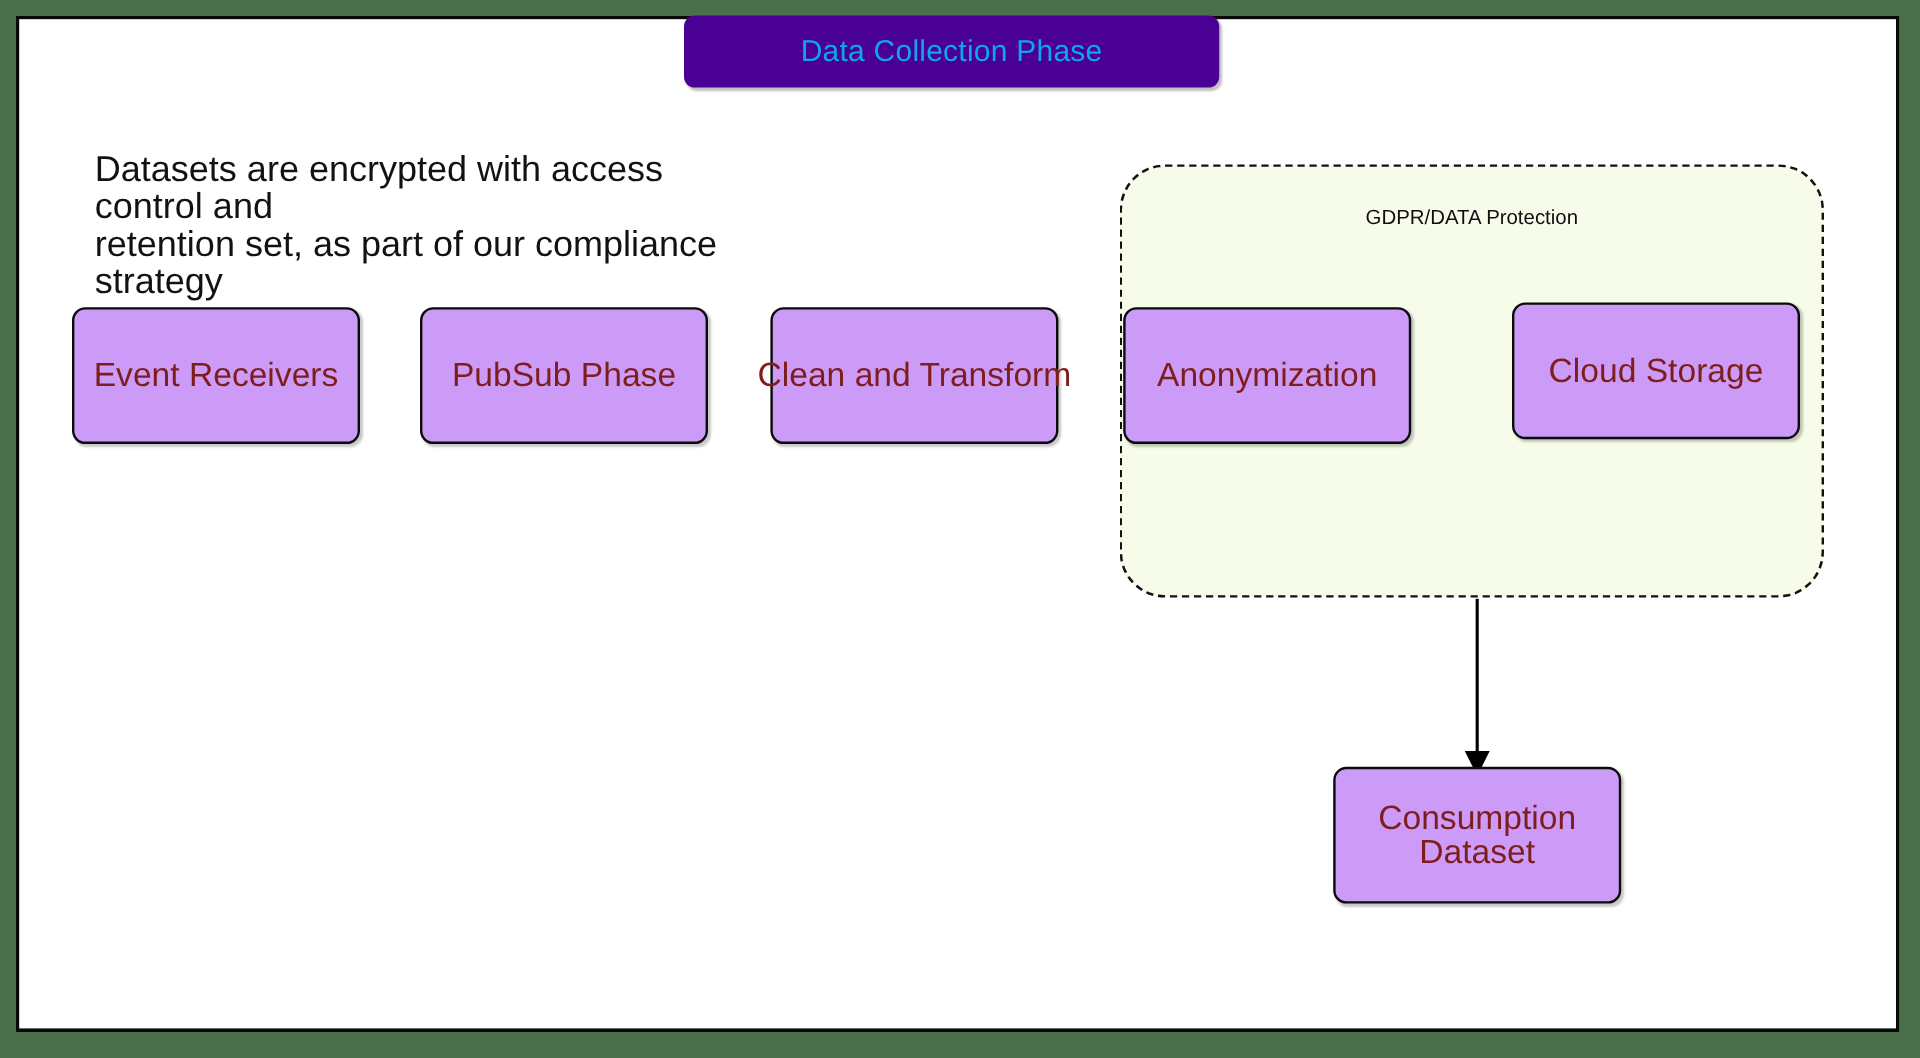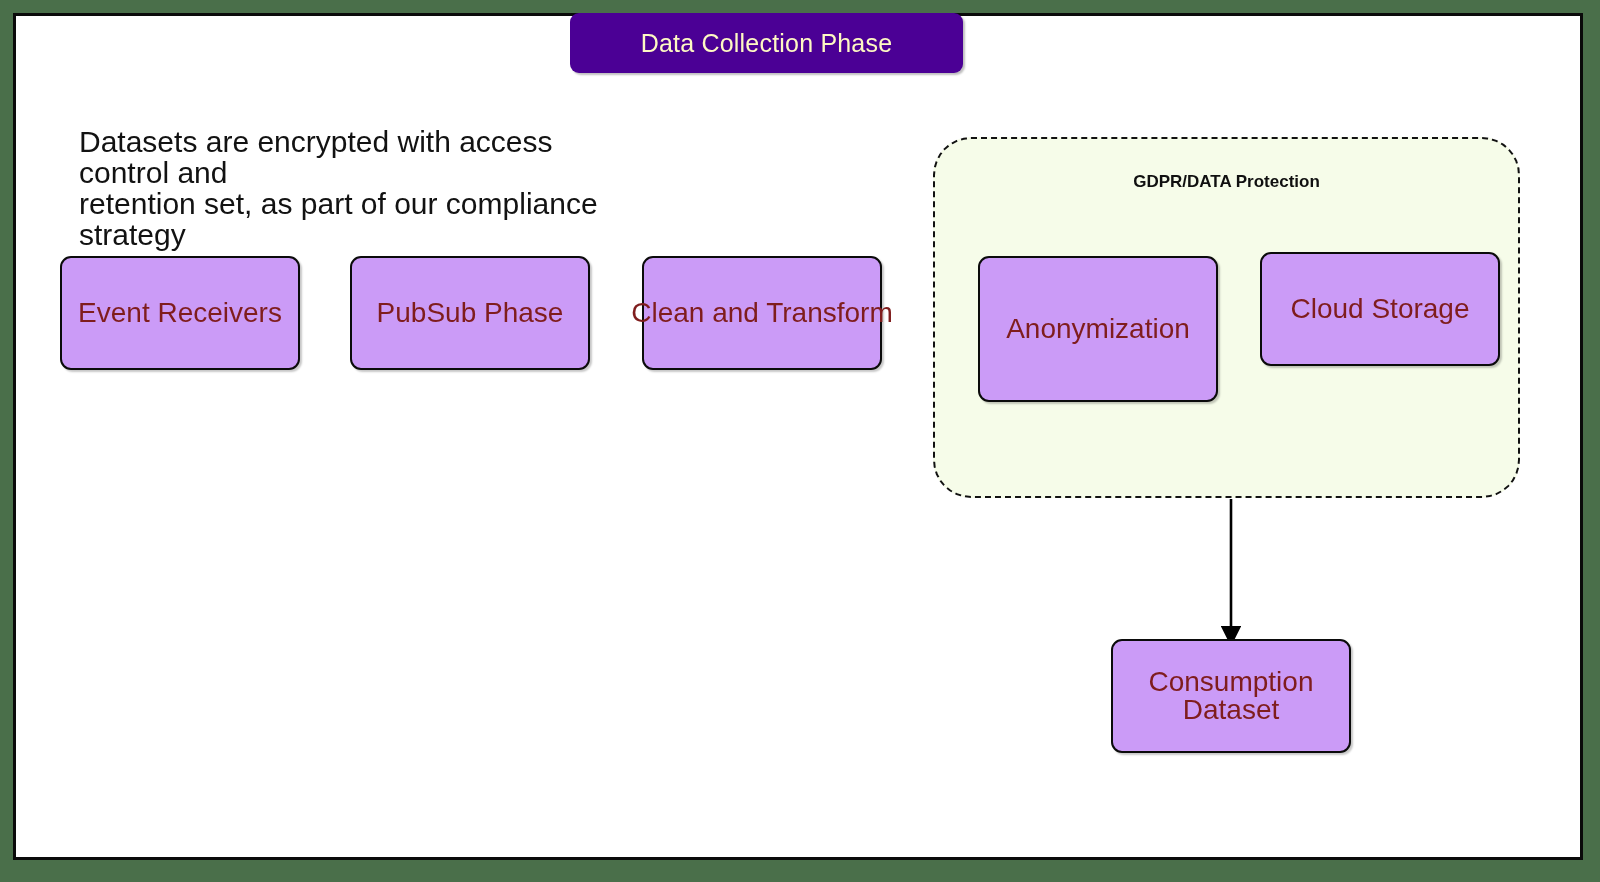--- a/index.html
+++ b/index.html
@@ -30,28 +30,28 @@
     height: 847px;
     background: #ffffff;
     border: 3px solid #0a0a0a;
     box-sizing: border-box;
   }
   
   .title-banner {
     position: absolute;
     left: 570px;
     top: 13px;
-    width: 393px;
+    width: 446px;
     height: 60px;
     background: #4b0095;
     border-radius: 9px;
     display: flex;
     align-items: center;
     justify-content: center;
-    color: #fef9c3;
+    color: #0ea5e9;
     font-size: 25px;
     letter-spacing: 0.2px;
     z-index: 20;
     box-shadow: 2px 2px 2px rgba(0,0,0,0.25);
   }
   
   .annotation {
     position: absolute;
     left: 79px;
     top: 126px;
@@ -74,21 +74,20 @@
     box-sizing: border-box;
   }
   .cluster-label {
     position: absolute;
     left: 0;
     right: 0;
     top: 33px;
     text-align: center;
     font-size: 17px;
     color: #101010;
-    font-weight: bold;
   }
   
   .node {
     position: absolute;
     background: #cb9bf7;
     border: 2.5px solid #0b0b0b;
     border-radius: 11px;
     box-sizing: border-box;
     display: flex;
     align-items: center;
@@ -96,21 +95,21 @@
     text-align: center;
     font-size: 28px;
     color: #7f1d1d;
     line-height: 28px;
     box-shadow: 2px 2px 2px rgba(0,0,0,0.22);
     white-space: pre-line;
   }
   .n-event    { left: 60px;   top: 256px; width: 240px; height: 114px; }
   .n-pubsub   { left: 350px;  top: 256px; width: 240px; height: 114px; }
   .n-clean    { left: 642px;  top: 256px; width: 240px; height: 114px; }
-  .n-anon     { left: 978px;  top: 256px; width: 240px; height: 146px; }
+  .n-anon     { left: 936px;  top: 256px; width: 240px; height: 114px; }
   .n-cloud    { left: 1260px; top: 252px; width: 240px; height: 114px; }
   .n-consume  { left: 1111px; top: 639px; width: 240px; height: 114px; }
   
   .n-clean .node-label { white-space: nowrap; }
   
   .edges {
     position: absolute;
     left: 0;
     top: 0;
     width: 1600px;

